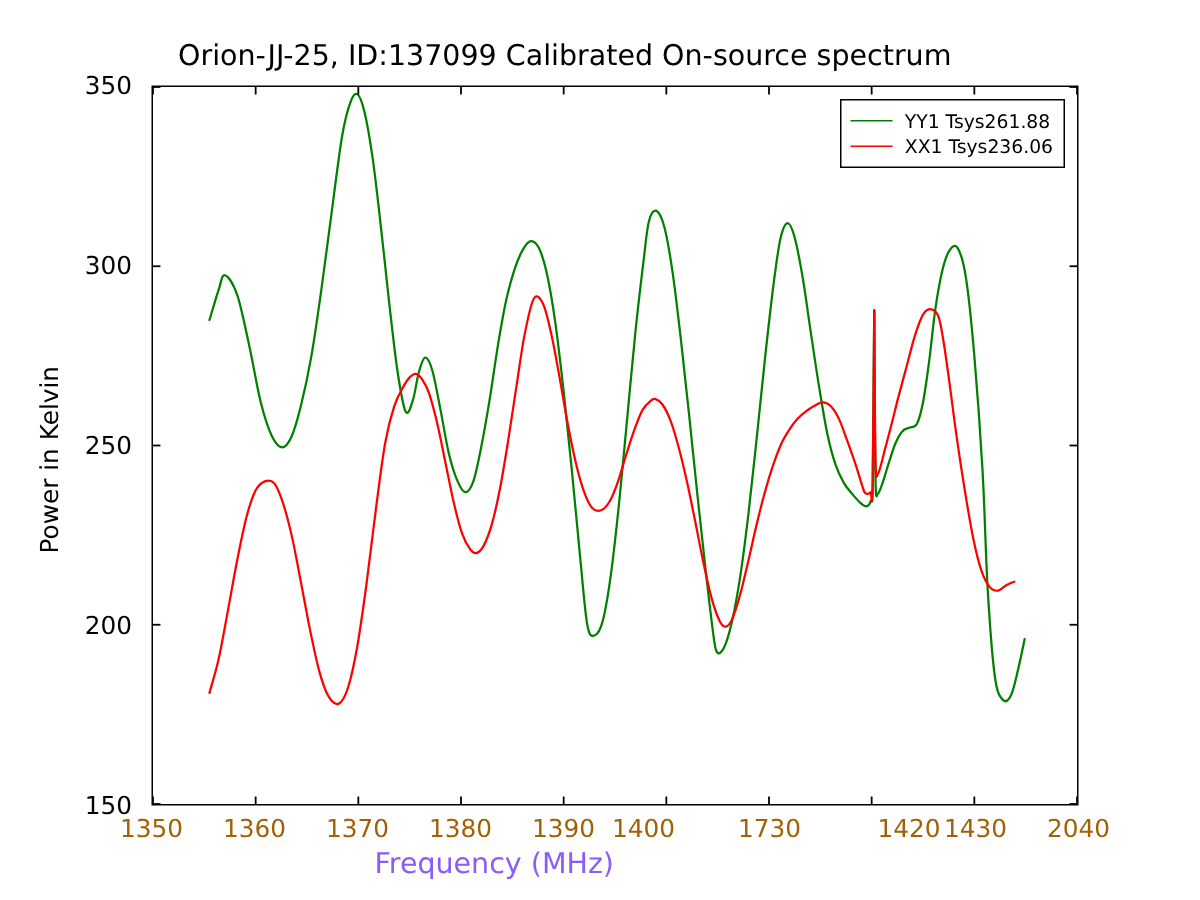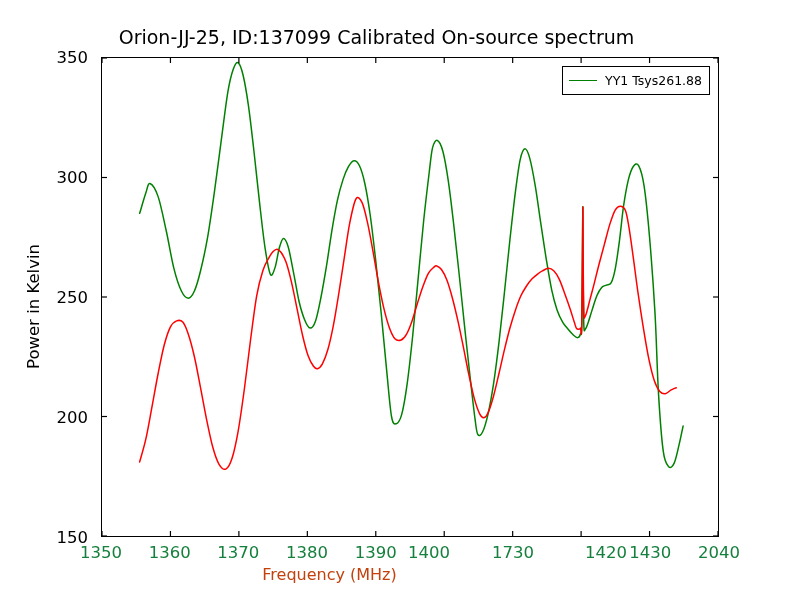--- a/index.html
+++ b/index.html
@@ -52,30 +52,30 @@
     color: #000000;
     transform: translateY(-50%);
   }
   .tick-label-x {
     position: absolute;
     top: 543px;
     width: 90px;
     margin-left: -45px;
     text-align: center;
     font-size: 16.5px;
-    color: #15803d;
+    color: #a16207;
   }
   #xlabel {
     position: absolute;
     left: 0;
     top: 565px;
     width: 659px;
     text-align: center;
-    font-size: 16px;
-    color: #c2410c;
+    font-size: 19px;
+    color: #8b5cf6;
   }
   #ylabel {
     position: absolute;
     left: -117px;
     top: 297px;
     width: 300px;
     text-align: center;
     font-size: 16.5px;
     color: #000000;
     transform: rotate(-90deg);
@@ -148,20 +148,24 @@
         <line x1="549.3333333333333" y1="0" x2="549.3333333333333" y2="5" stroke="#000" stroke-width="1.2"></line>
         <line x1="618" y1="480" x2="618" y2="475" stroke="#000" stroke-width="1.2"></line>
         <line x1="618" y1="0" x2="618" y2="5" stroke="#000" stroke-width="1.2"></line>
       </svg>
 
     <div id="legend">
       <div class="legend-row">
         <span class="legend-swatch" style="border-top-color: rgb(0, 128, 0);"></span>
         <span class="legend-text">YY1 Tsys261.88</span>
       </div>
+      <div class="legend-row">
+        <span class="legend-swatch" style="border-top-color: rgb(255, 0, 0);"></span>
+        <span class="legend-text">XX1 Tsys236.06</span>
+      </div>
     </div>
   </div>
 
   <div id="ticks-y">
       <div class="tick-label-y" style="top: 537px;">150</div>
       <div class="tick-label-y" style="top: 417px;">200</div>
       <div class="tick-label-y" style="top: 297px;">250</div>
       <div class="tick-label-y" style="top: 177px;">300</div>
       <div class="tick-label-y" style="top: 57px;">350</div>
     </div>

